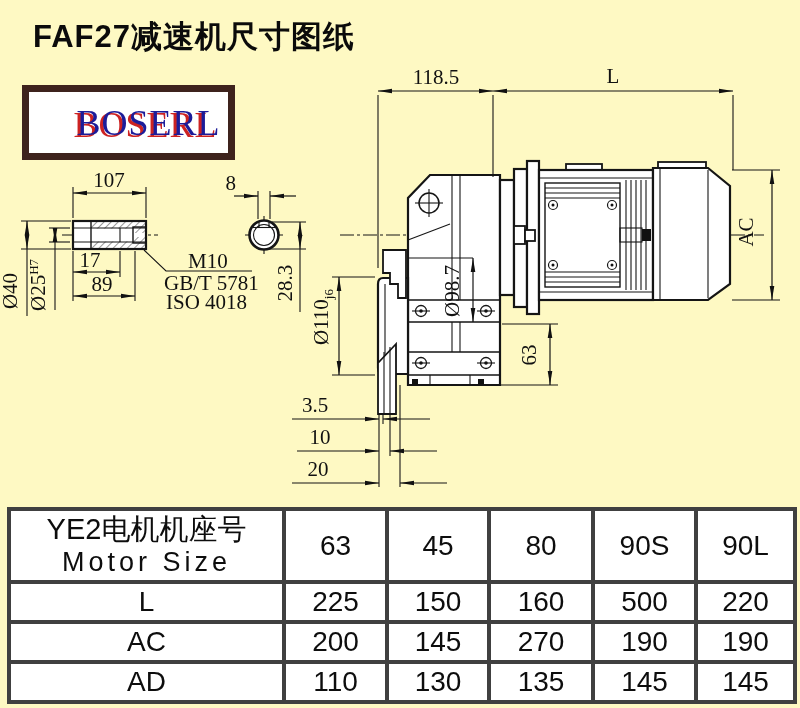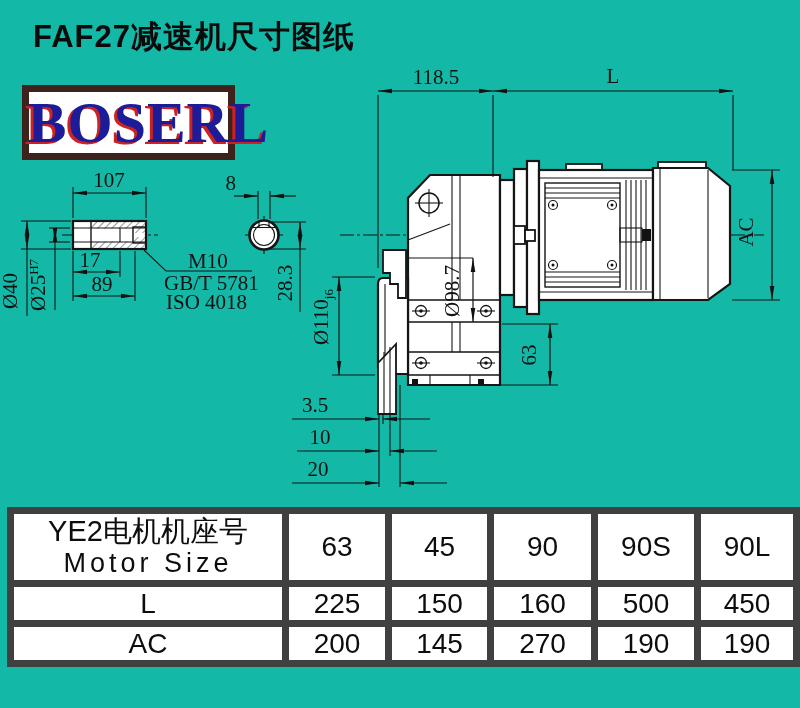--- a/index.html
+++ b/index.html
@@ -1,34 +1,34 @@
 <!DOCTYPE html>
 <html><head>
 <meta charset="utf-8">
 <style>
   html,body{margin:0;padding:0;background:#fff;}
-  .page{position:relative;width:800px;height:708px;background:#14b8a6;overflow:hidden;
+  .page{position:relative;width:800px;height:708px;background:#fef9c3;overflow:hidden;
         font-family:"Liberation Sans",sans-serif;color:#111;}
   .title{position:absolute;left:33px;top:16px;font-size:31px;font-weight:bold;
          letter-spacing:1px;color:#0b0b0b;white-space:nowrap;}
   .logo{position:absolute;left:22px;top:85px;width:199px;height:61px;
         border:7px solid #3E231D;background:#fff;display:flex;align-items:center;justify-content:center;}
-  .logo span{font-family:"Liberation Serif",serif;font-weight:bold;font-size:58px;line-height:1;
+  .logo span{font-family:"Liberation Serif",serif;font-weight:normal;font-size:36px;line-height:1;
         color:#1C1C99;text-shadow:-3px 2px 0 #CC2222;letter-spacing:1px;margin-left:40px;}
   svg text{font-family:"Liberation Serif",serif;font-size:21px;fill:#111;}
   .ol{fill:#ffffff;stroke:#151515;stroke-width:2.2;stroke-linejoin:miter;}
   .ol2{fill:#ffffff;stroke:#151515;stroke-width:1.8;}
   .tl{stroke:#151515;stroke-width:1.4;fill:none;}
   .xl{stroke:#151515;stroke-width:1.1;fill:none;}
   .dim{stroke:#151515;stroke-width:1.2;fill:none;}
   .cl{stroke:#151515;stroke-width:1;fill:none;stroke-dasharray:14 3 3 3;}
   .blk{fill:#111;stroke:none;}
   table.size{position:absolute;left:7px;top:507px;width:786px;border-collapse:collapse;
         table-layout:fixed;background:#fff;}
-  table.size td{border:7px solid #404040;text-align:center;vertical-align:middle;
+  table.size td{border:4px solid #404040;text-align:center;vertical-align:middle;
         font-size:28px;color:#0d0d0d;padding:0;}
   table.size{border:3px solid #1a1a1a;}
   .hdr-cn{font-size:29px;line-height:1.15;}
   .hdr-en{font-size:27px;letter-spacing:4px;line-height:1.15;text-align:center;}
 </style>
 </head>
 <body>
 
 <div class="page">
 
@@ -267,36 +267,44 @@
         <col style="width:99px">
     </colgroup>
     <tbody>
         <tr style="height:73px">
       <td>
         <div class="hdr-cn">YE2电机机座号</div>
         <div class="hdr-en">Motor Size</div>
       </td>
       <td>63</td>
       <td>45</td>
-      <td>90</td>
+      <td>80</td>
       <td>90S</td>
       <td>90L</td>
     </tr>
     <tr style="height:40px">
       <td>L</td>
       <td>225</td>
       <td>150</td>
       <td>160</td>
       <td>500</td>
-      <td>450</td>
+      <td>220</td>
     </tr>
     <tr style="height:40px">
       <td>AC</td>
       <td>200</td>
       <td>145</td>
       <td>270</td>
       <td>190</td>
       <td>190</td>
     </tr>
+    <tr style="height:40px">
+      <td>AD</td>
+      <td>110</td>
+      <td>130</td>
+      <td>135</td>
+      <td>145</td>
+      <td>145</td>
+    </tr>
   </tbody>
     </table>
 
 </div>
 
 </body></html>

